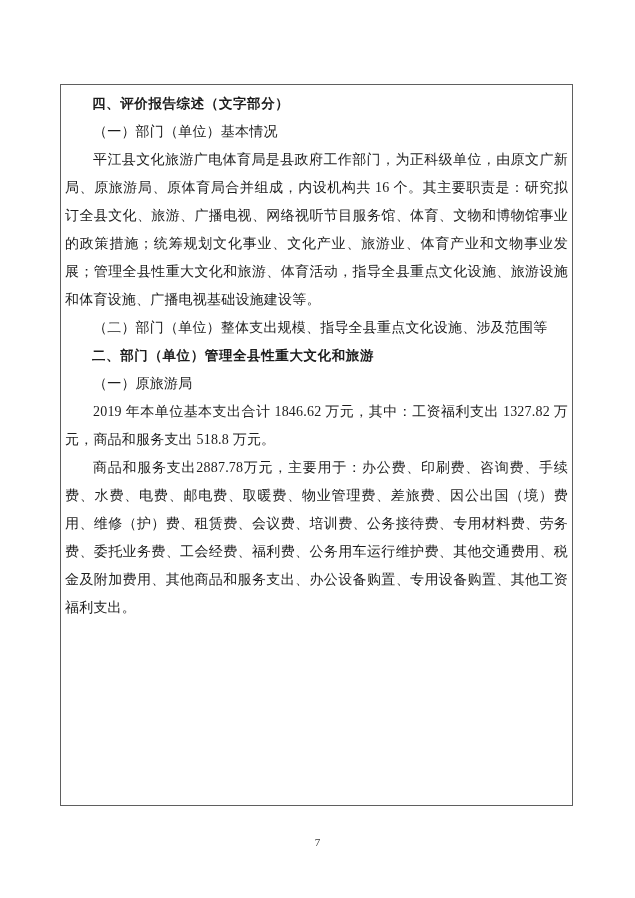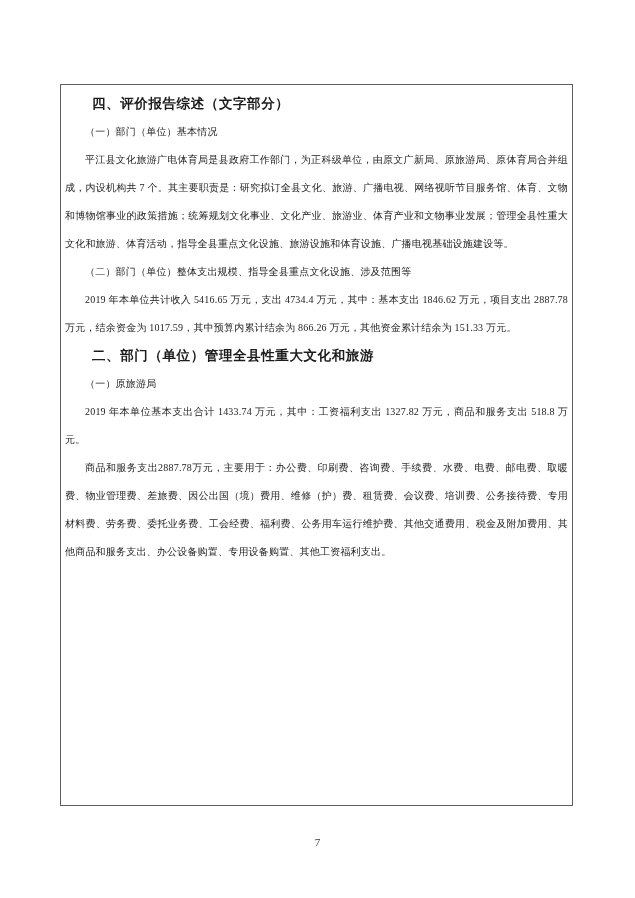--- a/index.html
+++ b/index.html
@@ -26,21 +26,21 @@
     top: 84px;
     width: 503px;
     height: 715px;
     border: 1px solid #5f5f5f;
     padding: 5px 4px 0 4px;
     overflow: hidden;
     box-sizing: content-box;
   }
   .para {
     margin: 0;
-    font-size: 10px;
+    font-size: 14px;
     line-height: 28px;
     text-align: justify;
     text-indent: 2em;
     letter-spacing: 0.2px;
     word-break: break-all;
   }
   .para.bold {
     font-weight: bold;
     font-size: 13.5px;
     letter-spacing: 0.6px;
@@ -58,24 +58,23 @@
   }
 </style>
 </head>
 <body>
 
 <div class="doc-page">
 
   <div class="doc-frame">
     <p class="para bold">四、评价报告综述（文字部分）</p>
     <p class="para">（一）部门（单位）基本情况</p>
-    <p class="para">平江县文化旅游广电体育局是县政府工作部门，为正科级单位，由原文广新局、原旅游局、原体育局合并组成，内设机构共 7 个。其主要职责是：研究拟订全县文化、旅游、广播电视、网络视听节目服务馆、体育、文物和博物馆事业的政策措施；统筹规划文化事业、文化产业、旅游业、体育产业和文物事业发展；管理全县性重大文化和旅游、体育活动，指导全县重点文化设施、旅游设施和体育设施、广播电视基础设施建设等。</p>
+    <p class="para">平江县文化旅游广电体育局是县政府工作部门，为正科级单位，由原文广新局、原旅游局、原体育局合并组成，内设机构共 16 个。其主要职责是：研究拟订全县文化、旅游、广播电视、网络视听节目服务馆、体育、文物和博物馆事业的政策措施；统筹规划文化事业、文化产业、旅游业、体育产业和文物事业发展；管理全县性重大文化和旅游、体育活动，指导全县重点文化设施、旅游设施和体育设施、广播电视基础设施建设等。</p>
     <p class="para">（二）部门（单位）整体支出规模、指导全县重点文化设施、涉及范围等</p>
-    <p class="para">2019 年本单位共计收入 5416.65 万元，支出 4734.4 万元，其中：基本支出 1846.62 万元，项目支出 2887.78 万元，结余资金为 1017.59，其中预算内累计结余为 866.26 万元，其他资金累计结余为 151.33 万元。</p>
     <p class="para bold">二、部门（单位）管理全县性重大文化和旅游</p>
     <p class="para">（一）原旅游局</p>
-    <p class="para">2019 年本单位基本支出合计 1433.74 万元，其中：工资福利支出 1327.82 万元，商品和服务支出 518.8 万元。</p>
+    <p class="para">2019 年本单位基本支出合计 1846.62 万元，其中：工资福利支出 1327.82 万元，商品和服务支出 518.8 万元。</p>
     <p class="para">商品和服务支出2887.78万元，主要用于：办公费、印刷费、咨询费、手续费、水费、电费、邮电费、取暖费、物业管理费、差旅费、因公出国（境）费用、维修（护）费、租赁费、会议费、培训费、公务接待费、专用材料费、劳务费、委托业务费、工会经费、福利费、公务用车运行维护费、其他交通费用、税金及附加费用、其他商品和服务支出、办公设备购置、专用设备购置、其他工资福利支出。</p>
   </div>
 
   <div class="page-footer">7</div>
 
 </div>
 
 </body></html>

